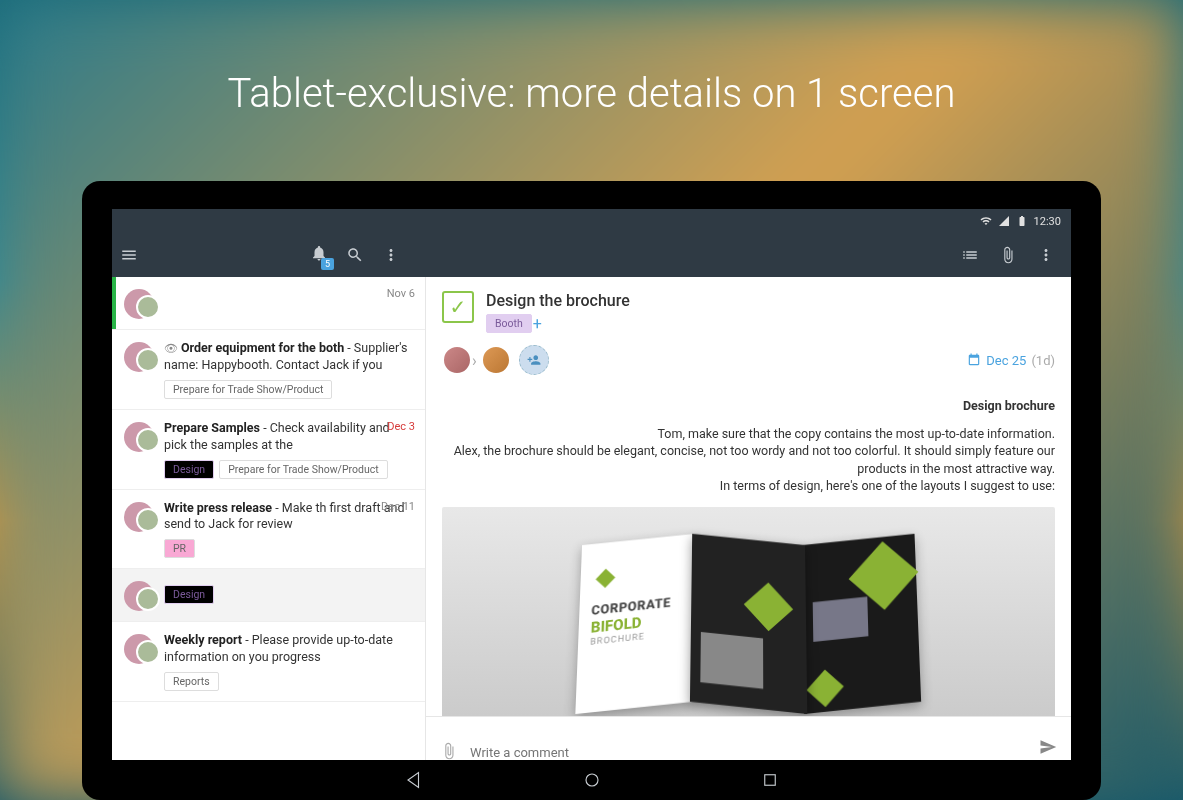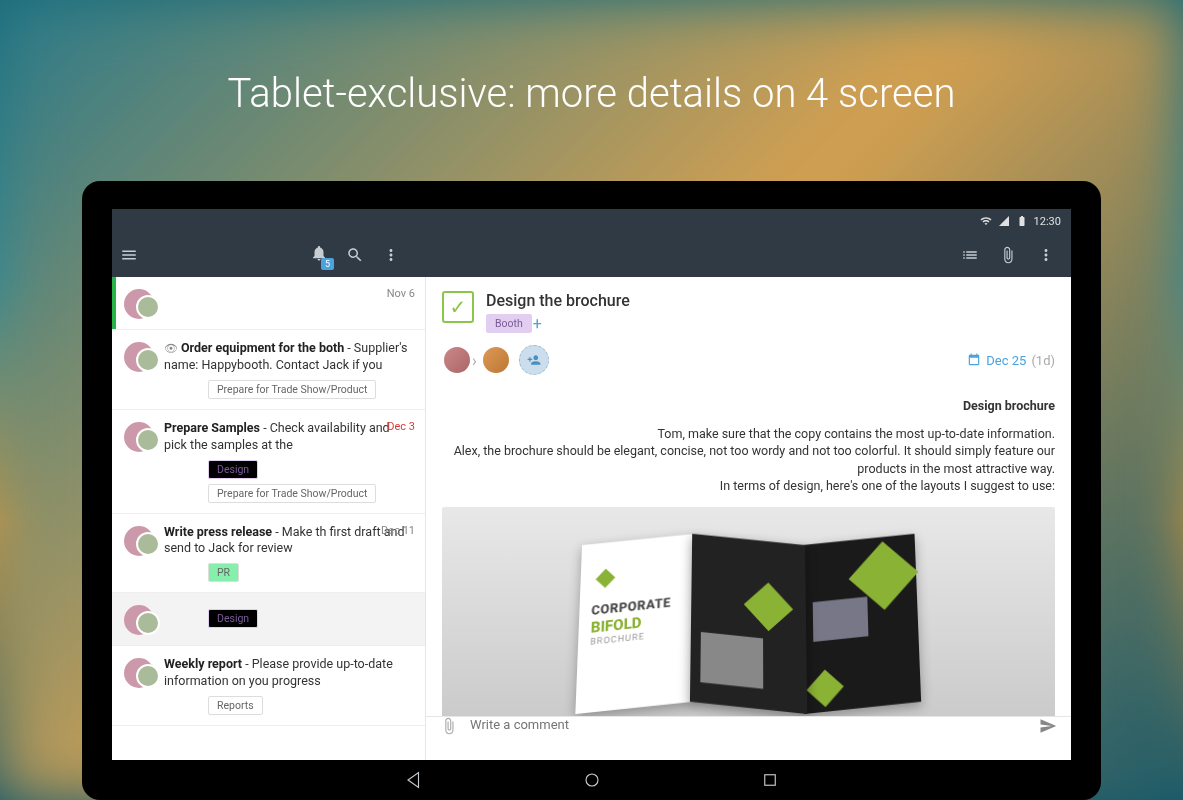--- a/index.html
+++ b/index.html
@@ -25,24 +25,24 @@
     .avatar { width:30px; height:30px; border-radius:50%; background:#c9a; flex-shrink:0; margin-top:2px; }
     .avatar.overlap { position:relative; }
     .avatar.overlap .a2 { position:absolute; top:6px; left:12px; width:24px; height:24px; border-radius:50%; background:#ab9; border:2px solid #fff; }
     .task-body { flex:1; min-width:0; }
     .task-title { font-size:12.5px; color:#333; line-height:1.35; }
     .task-title b { font-weight:700; color:#222; }
     .task-date { position:absolute; top:10px; right:10px; font-size:11px; color:#888; }
     .task-date.red { color:#d63a3a; }
     .task-status { color:#28b446; font-size:12px; font-weight:600; margin-top:6px; }
     .eye { color:#888; font-size:11px; margin-right:3px; }
-    .tags { margin-top:6px; display:flex; gap:5px; flex-wrap:wrap;margin-left:44px; }
+    .tags { margin-top:6px; display:flex; gap:5px; flex-wrap:wrap; }
     .tag { font-size:10.5px; padding:2px 8px; border:1px solid #ddd; border-radius:2px; background:#fff; color:#666; }
     .tag.design { background:#000000; border-color:#e1cef0; color:#7a5a9a; }
-    .tag.pr { background:#86efac; }
+    .tag.pr { background:#f9a8d4; }
     .tag.booth { background:#e1cef0; border-color:#e1cef0; color:#7a5a9a; }
     .detail { flex:1; display:flex; flex-direction:column; }
     .detail-header { padding:14px 16px 12px; display:flex; gap:12px; }
     .checkbox { width:32px; height:32px; border:2px solid #8bc64a; border-radius:3px; display:flex; align-items:center; justify-content:center; color:#8bc64a; font-size:20px; cursor:pointer; flex-shrink:0; }
     .detail-title { font-size:16px; font-weight:500; color:#333; }
     .detail-tags { margin-top:4px; display:flex; gap:1px; align-items:center; }
     .add-tag { color:#4aa3df; font-size:16px; cursor:pointer; }
     .detail-meta { padding:0 16px 12px; display:flex; align-items:center; gap:6px; }
     .avatars { display:flex; align-items:center; }
     .avatars .av { width:30px; height:30px; border-radius:50%; margin-right:-4px; border:2px solid #fff; }
@@ -64,33 +64,33 @@
     .tri { position:absolute; width:40px; height:40px; background:#8ab234; transform:rotate(45deg); }
     .p1 .tri { top:30px; left:18px; width:14px; height:14px; }
     .p1 .corp-text { position:absolute; top:60px; left:12px; font-size:13px; font-weight:800; color:#444; letter-spacing:.5px }
     .p1 .bi-text { position:absolute; top:76px; left:12px; font-size:15px; font-weight:800; color:#8ab234; }
     .p1 .bro-text { position:absolute; top:94px; left:12px; font-size:9px; color:#999; letter-spacing:1px }
     .p2 .tri { top:50px; left:60px; width:35px; height:35px; }
     .p2 .photo { position:absolute; bottom:20px; left:10px; width:62px; height:50px; background:#888; }
     .p3 .tri { top:15px; right:8px; width:50px; height:50px; }
     .p3 .tri2 { position:absolute; bottom:10px; left:8px; width:26px; height:26px; background:#8ab234; transform:rotate(45deg); }
     .p3 .photo { position:absolute; top:60px; left:10px; width:55px; height:40px; background:#778; }
-    .compose { height:44px; border-top:1px solid #e6e6e6; display:flex; align-items:flex-start; padding:0 14px; gap:12px; }
+    .compose { height:44px; border-top:1px solid #e6e6e6; display:flex; align-items:flex-end; padding:0 14px; gap:12px; }
     .compose svg { width:18px; height:18px; fill:#aaa; cursor:pointer; }
     .compose input { flex:1; border:none; outline:none; font-size:13px; color:#888; }
     .compose .send svg { fill:#888; }
     .navbar { height:40px; background:#000; display:flex; align-items:center; justify-content:center; gap:160px; }
     .navbar svg { width:18px; height:18px; fill:#c8cdd2; cursor:pointer; }
     .toolbar-icons { display:flex; gap:18px; align-items:center; }
   </style>
 </head>
 <body>
 
 <div class="bg-blur"></div>
-<div class="hero-text">Tablet-exclusive:  more details on 4 screen</div>
+<div class="hero-text">Tablet-exclusive:  more details on 1 screen</div>
 
 <div class="tablet">
   <div class="screen">
     <div class="statusbar">
       <svg viewBox="0 0 24 24">
           <path d="M1 9l2 2c4.97-4.97 13.03-4.97 18 0l2-2C16.93 2.93 7.07 2.93 1 9zm8 8l3 3 3-3c-1.66-1.66-4.34-1.66-6 0zm-4-4l2 2c2.76-2.76 7.24-2.76 10 0l2-2C15.14 9.14 8.86 9.14 5 13z"></path>
         </svg>
       <svg viewBox="0 0 24 24">
           <path d="M2 22h20V2z"></path>
         </svg>

